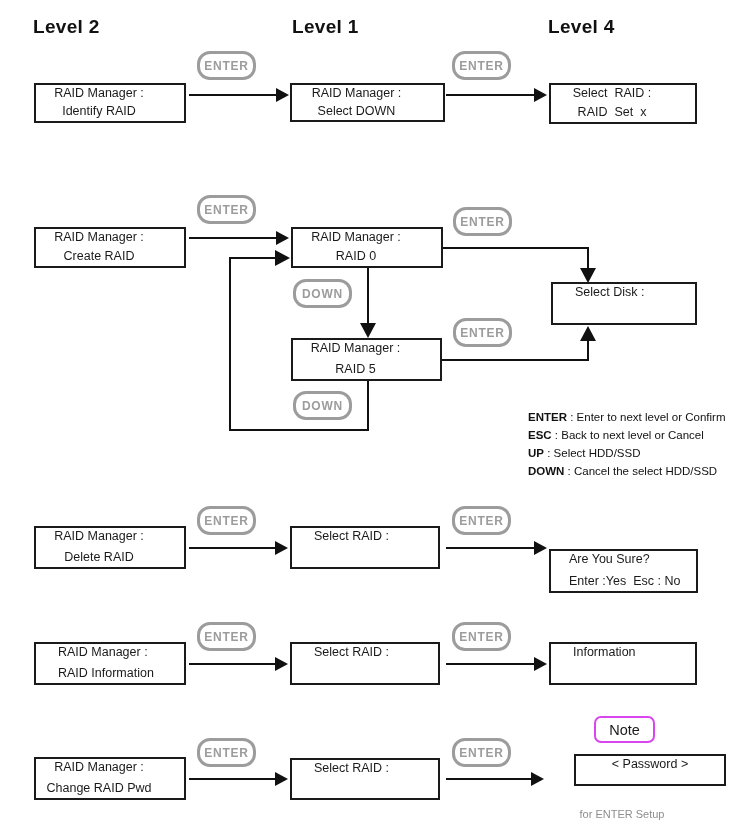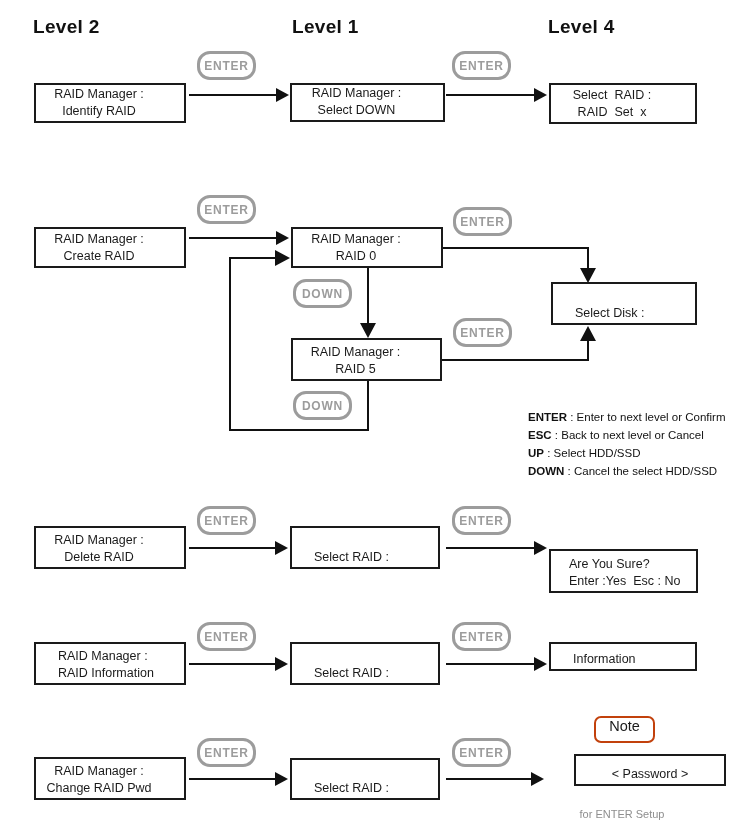--- a/index.html
+++ b/index.html
@@ -5,34 +5,34 @@
   html, body { margin:0; padding:0; }
   body {
     width:752px; height:834px; position:relative; background:#ffffff;
     font-family:"Liberation Sans", sans-serif; color:#161616; overflow:hidden;
   }
   .abs { position:absolute; box-sizing:border-box; }
   .heading { font-size:19px; font-weight:bold; letter-spacing:0.3px; color:#111; }
   .lcd {
     border:2px solid #1a1a1a; background:#fff; color:#1a1a1a;
     font-size:12.5px; line-height:1.42;
-    display:flex; flex-direction:column; justify-content:flex-end; align-items:center;
+    display:flex; flex-direction:column; justify-content:space-between; align-items:center;
     text-align:center;
   }
   .lcd.bias { padding-right:22px; }            
   .lcd.leftal { align-items:flex-start; text-align:left; padding-left:22px; }
   .keybtn {
     border:3px solid #9c9c9c; border-radius:13px; background:#fff;
     color:#9c9c9c; font-size:12px; font-weight:bold; letter-spacing:0.8px;
     display:flex; align-items:center; justify-content:center;
   }
   .notebtn {
-    border:2px solid #c2410c; border-radius:7px; background:#fff;
+    border:2px solid #d946ef; border-radius:7px; background:#fff;
     color:#1a1a1a; font-size:14.5px;
-    display:flex; align-items:flex-start; justify-content:center;
+    display:flex; align-items:center; justify-content:center;
   }
   .harrow { height:14px; }
   .harrow::before {
     content:""; position:absolute; left:0; right:11px; top:6px;
     height:2px; background:#111;
   }
   .harrow::after {
     content:""; position:absolute; right:0; top:0; width:0; height:0;
     border-top:7px solid transparent; border-bottom:7px solid transparent;
     border-left:13px solid #111;
@@ -161,21 +161,21 @@
   <div>RAID Information</div>
 </div>
 <div class="abs harrow" style="left:189px;top:657px;width:99px;"></div>
 <div class="abs lcd leftal" style="left:290px;top:642px;width:150px;height:43px;">
   <div>Select RAID :</div>
 </div>
 <div class="abs keybtn" style="left:452px;top:622px;width:59px;height:29px;">
   <span>ENTER</span>
 </div>
 <div class="abs harrow" style="left:446px;top:657px;width:101px;"></div>
-<div class="abs lcd leftal" style="left:549px;top:642px;width:148px;height:29px;">
+<div class="abs lcd leftal" style="left:549px;top:642px;width:148px;height:43px;">
   <div>Information</div>
 </div>
 
 <div class="abs keybtn" style="left:197px;top:738px;width:59px;height:29px;">
   <span>ENTER</span>
 </div>
 <div class="abs lcd bias" style="left:34px;top:757px;width:152px;height:43px;">
   <div>RAID Manager :</div>
   <div>Change RAID Pwd</div>
 </div>

